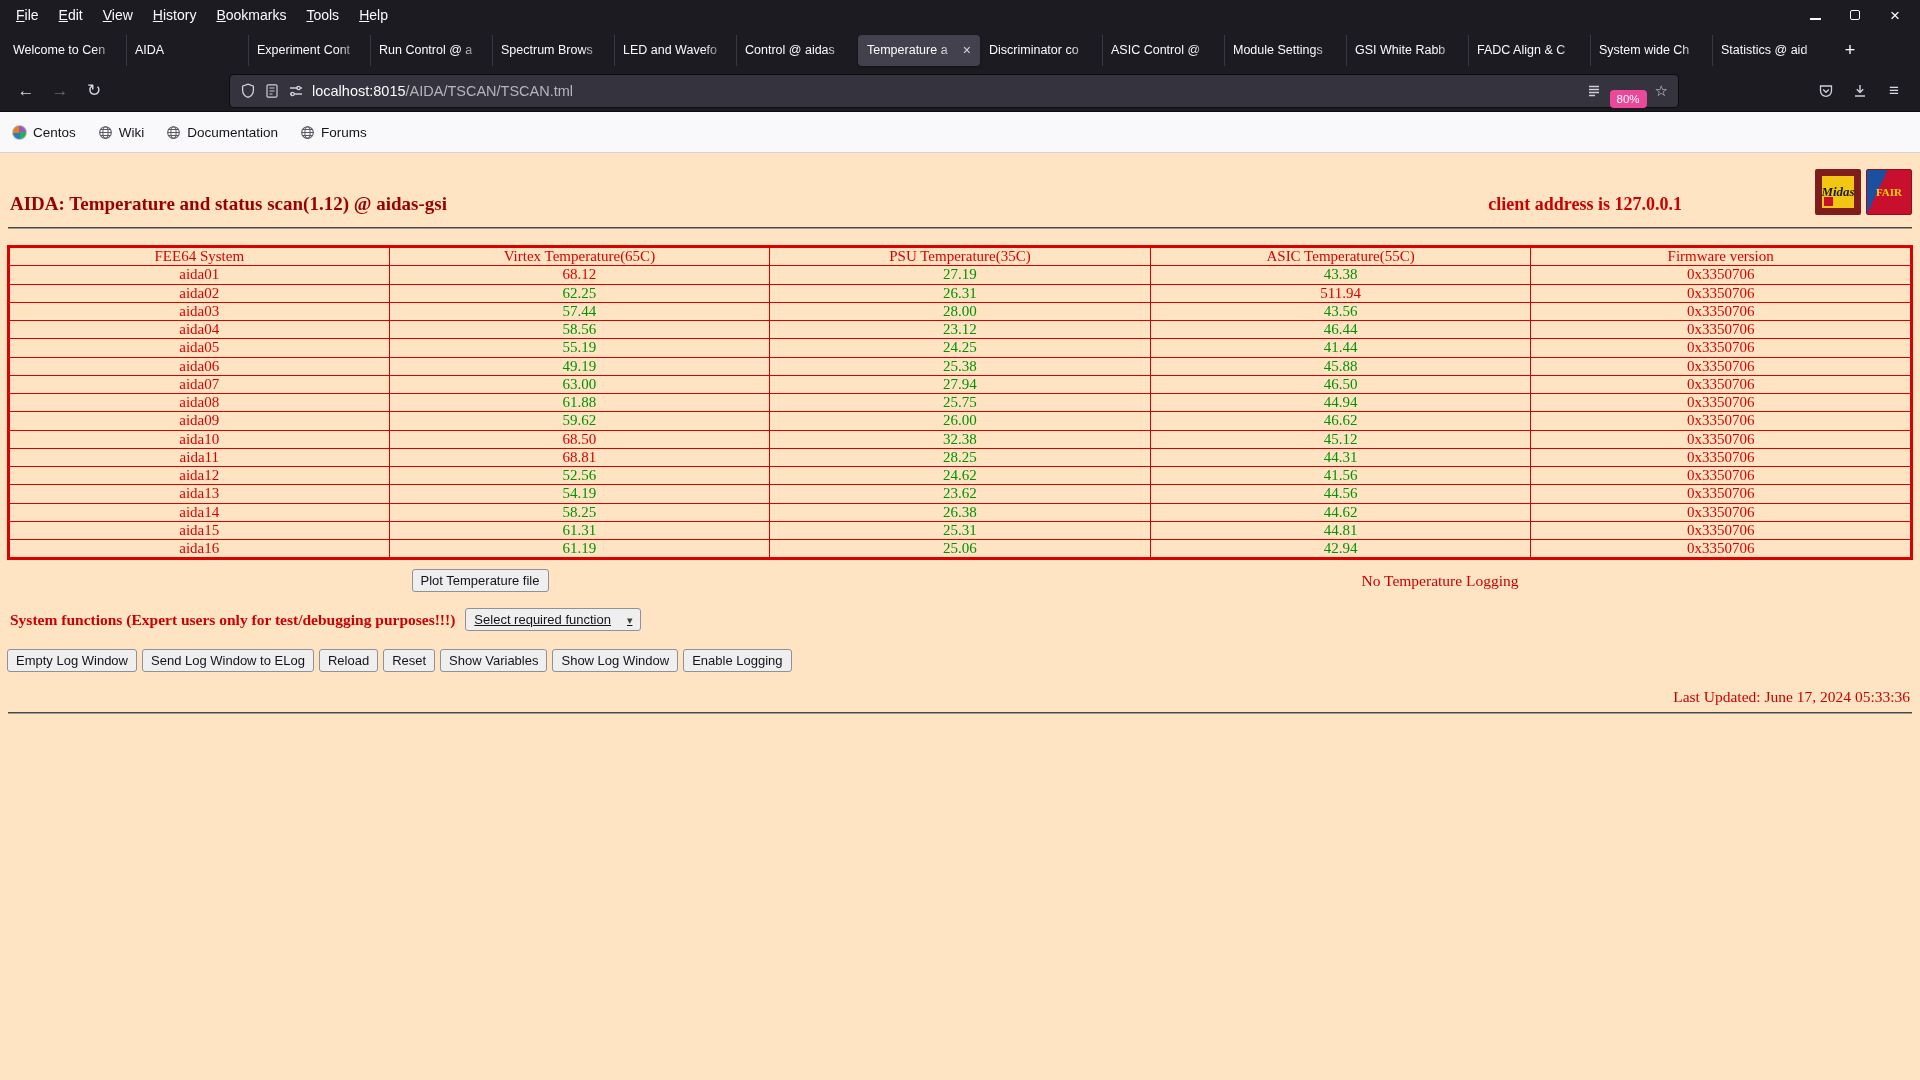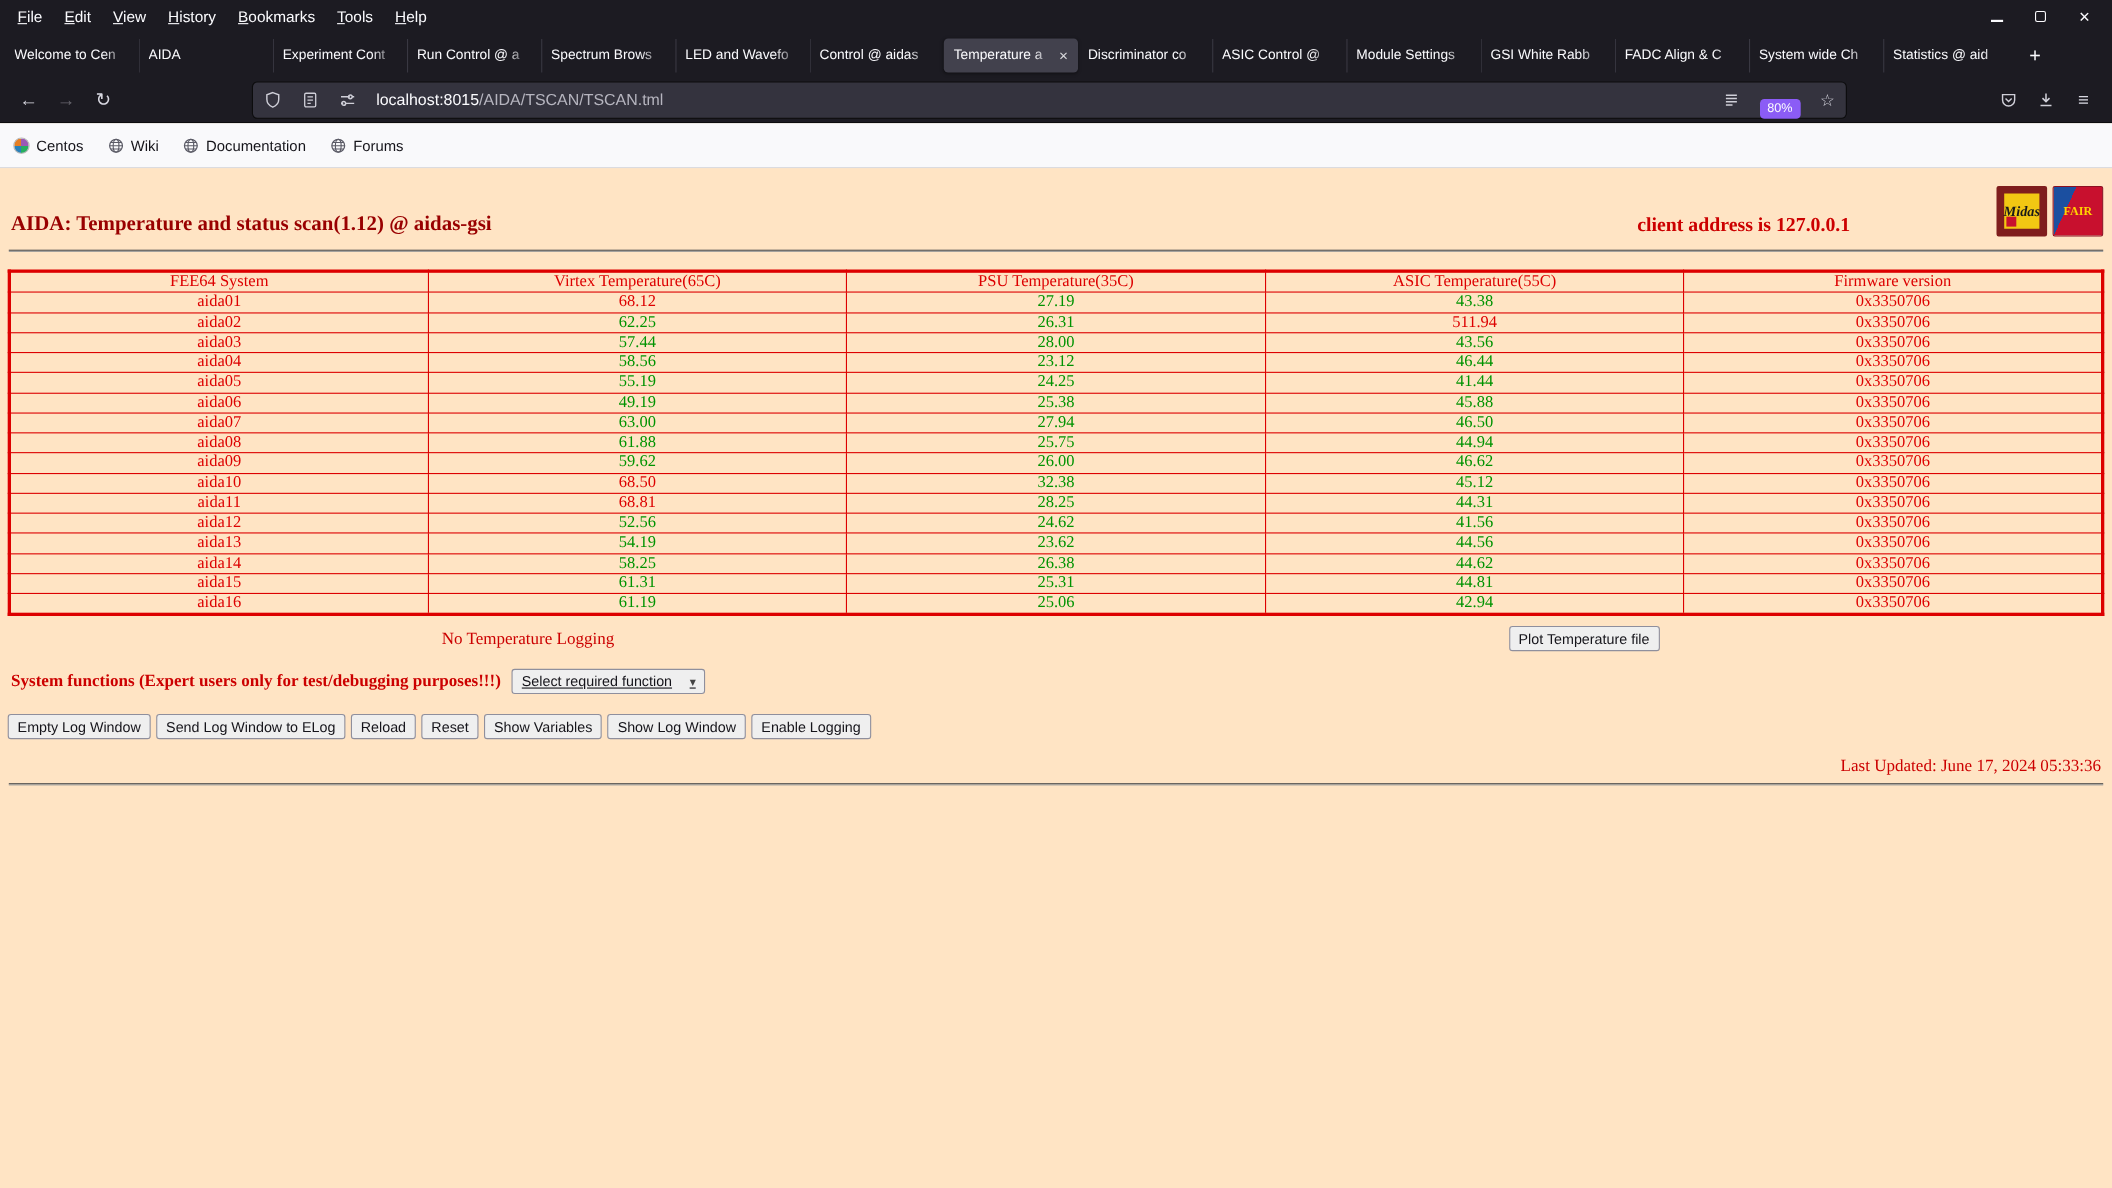--- a/index.html
+++ b/index.html
@@ -32,28 +32,28 @@
             mask-image: linear-gradient(90deg, #000 78%, transparent);
   }
   .tab-close { margin-left: 3px; font-size: 14px; color: #d7d7db; }
   .newtab { width: 32px; height: 30px; display: flex; align-items: center; justify-content: center; color: #fbfbfe; font-size: 18px; border-radius: 4px; }
 
   .navbar { height: 42px; background: #1c1b22; display: flex; align-items: center; padding: 0 10px; gap: 2px; border-bottom: 1px solid #0c0c0d; }
   .navbtn { width: 32px; height: 30px; display: flex; align-items: center; justify-content: center; color: #d7d7e0; font-size: 17px; border-radius: 4px; flex: none; }
   .navbtn.dim { color: #68676f; }
   .urlbar {
     flex: 1; margin-left: 118px; margin-right: 130px; height: 32px; background: #34333e;
-    border-radius: 4px; display: flex; align-items: center; padding: 0 10px; gap: 18px;
+    border-radius: 4px; display: flex; align-items: center; padding: 0 10px; gap: 8px;
     color: #fbfbfe; box-shadow: 0 0 0 1px #0c0c0d;
   }
   .u-icon { display: flex; align-items: center; justify-content: center; flex: none; }
   .url-text { flex: 1; font-size: 14.5px; white-space: nowrap; overflow: hidden; }
   .url-text .host { color: #fbfbfe; }
   .url-text .path { color: #b6b5bf; }
-  .zoom-badge { background: #8b5cf6; border-radius: 4px; font-size: 11.5px; padding: 3px 7px; color: #fbfbfe; flex: none; margin-top: 16px; }
+  .zoom-badge { background: #ec4899; border-radius: 4px; font-size: 11.5px; padding: 3px 7px; color: #fbfbfe; flex: none; margin-top: 16px; }
   .star { font-size: 15px; color: #d7d7e0; }
 
   .bookmarksbar {
     height: 41px; background: #f9f9fb; display: flex; align-items: center;
     padding: 0 12px; gap: 22px; font-size: 13.5px; color: #15141a; border-bottom: 1px solid #d4d4d8;
   }
   .bookmark { display: flex; align-items: center; gap: 6px; cursor: default; }
   .bm-icon { width: 15px; height: 15px; display: flex; align-items: center; justify-content: center; }
   .bm-icon.centos {
     border-radius: 50%;
@@ -390,24 +390,24 @@
             <td class="green">61.19</td>
             <td class="green">25.06</td>
             <td class="green">42.94</td>
             <td class="red">0x3350706</td>
           </tr>
         </tbody>
     </table>
 
     <div class="plot-row">
       <div class="half">
-        <span class="red-text" style="font-size:15.5px;">No Temperature Logging</span>
+        <button>Plot Temperature file</button>
       </div>
       <div class="half">
-        <button>Plot Temperature file</button>
+        <span class="red-text" style="font-size:15.5px;">No Temperature Logging</span>
       </div>
     </div>
 
     <div class="sysfunc-row">
       <span class="sysfunc-label">System functions (Expert users only for test/debugging purposes!!!)</span>
       <span class="selectbox">
         <span>Select required function</span>
         <span class="caret">▾</span>
       </span>
     </div>

